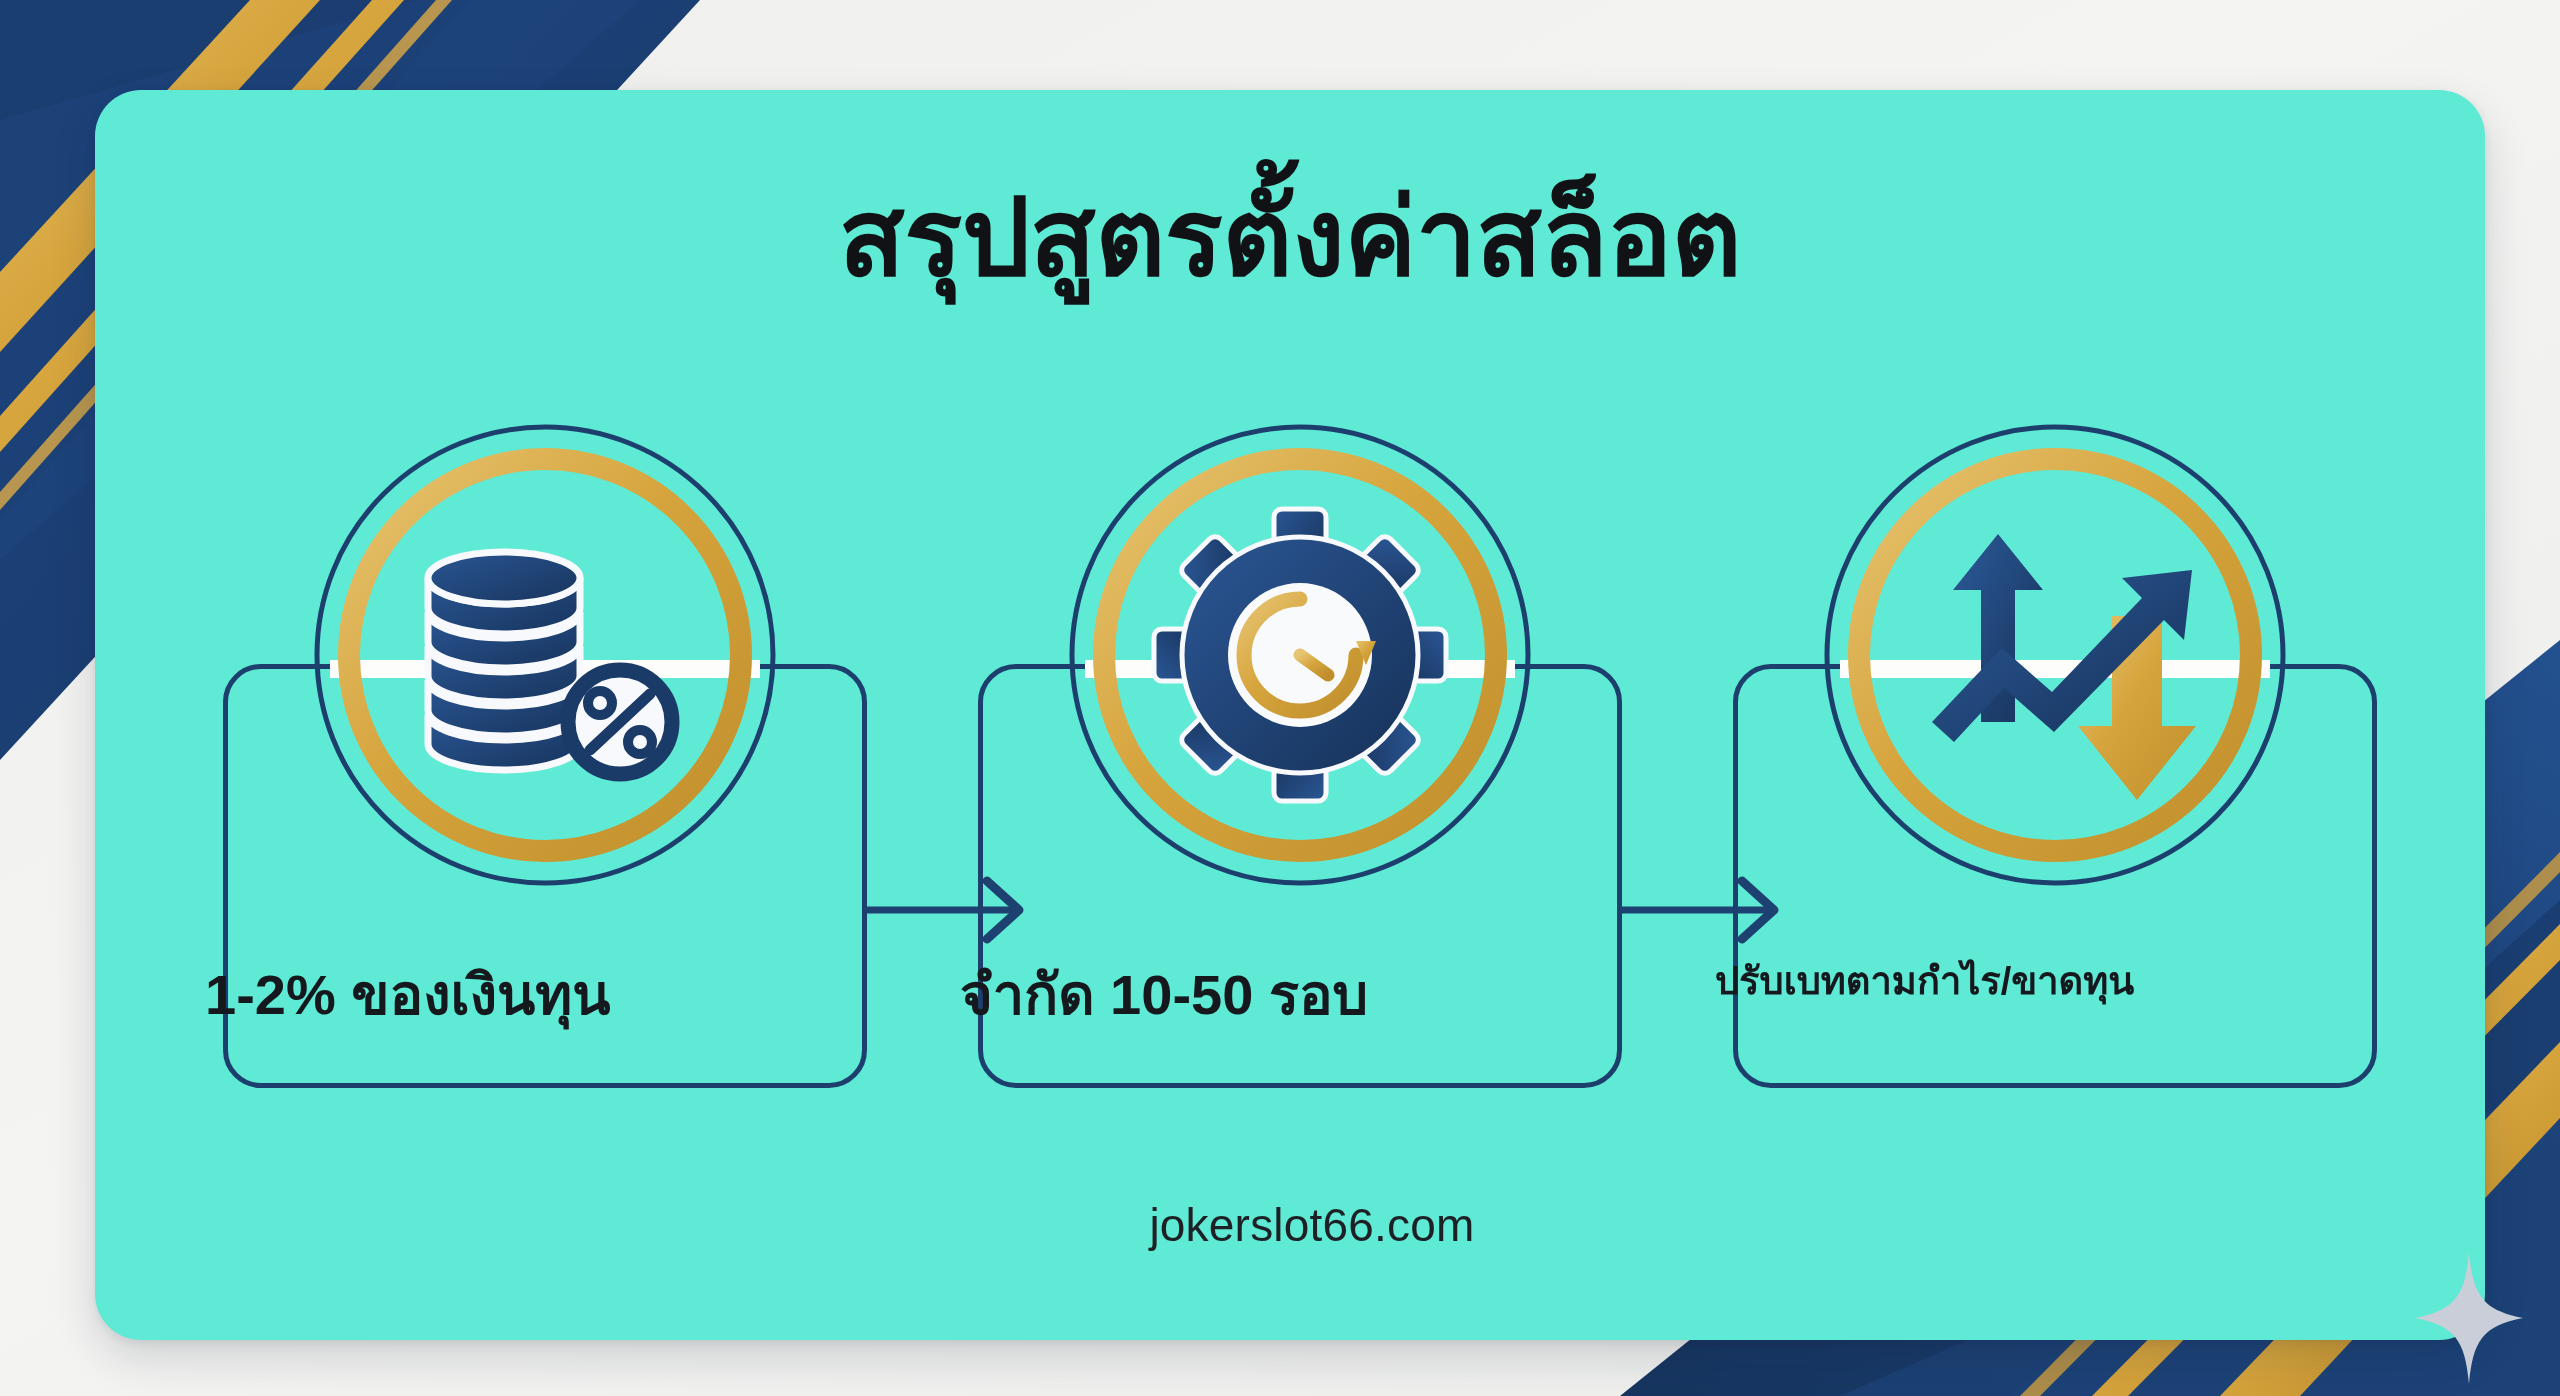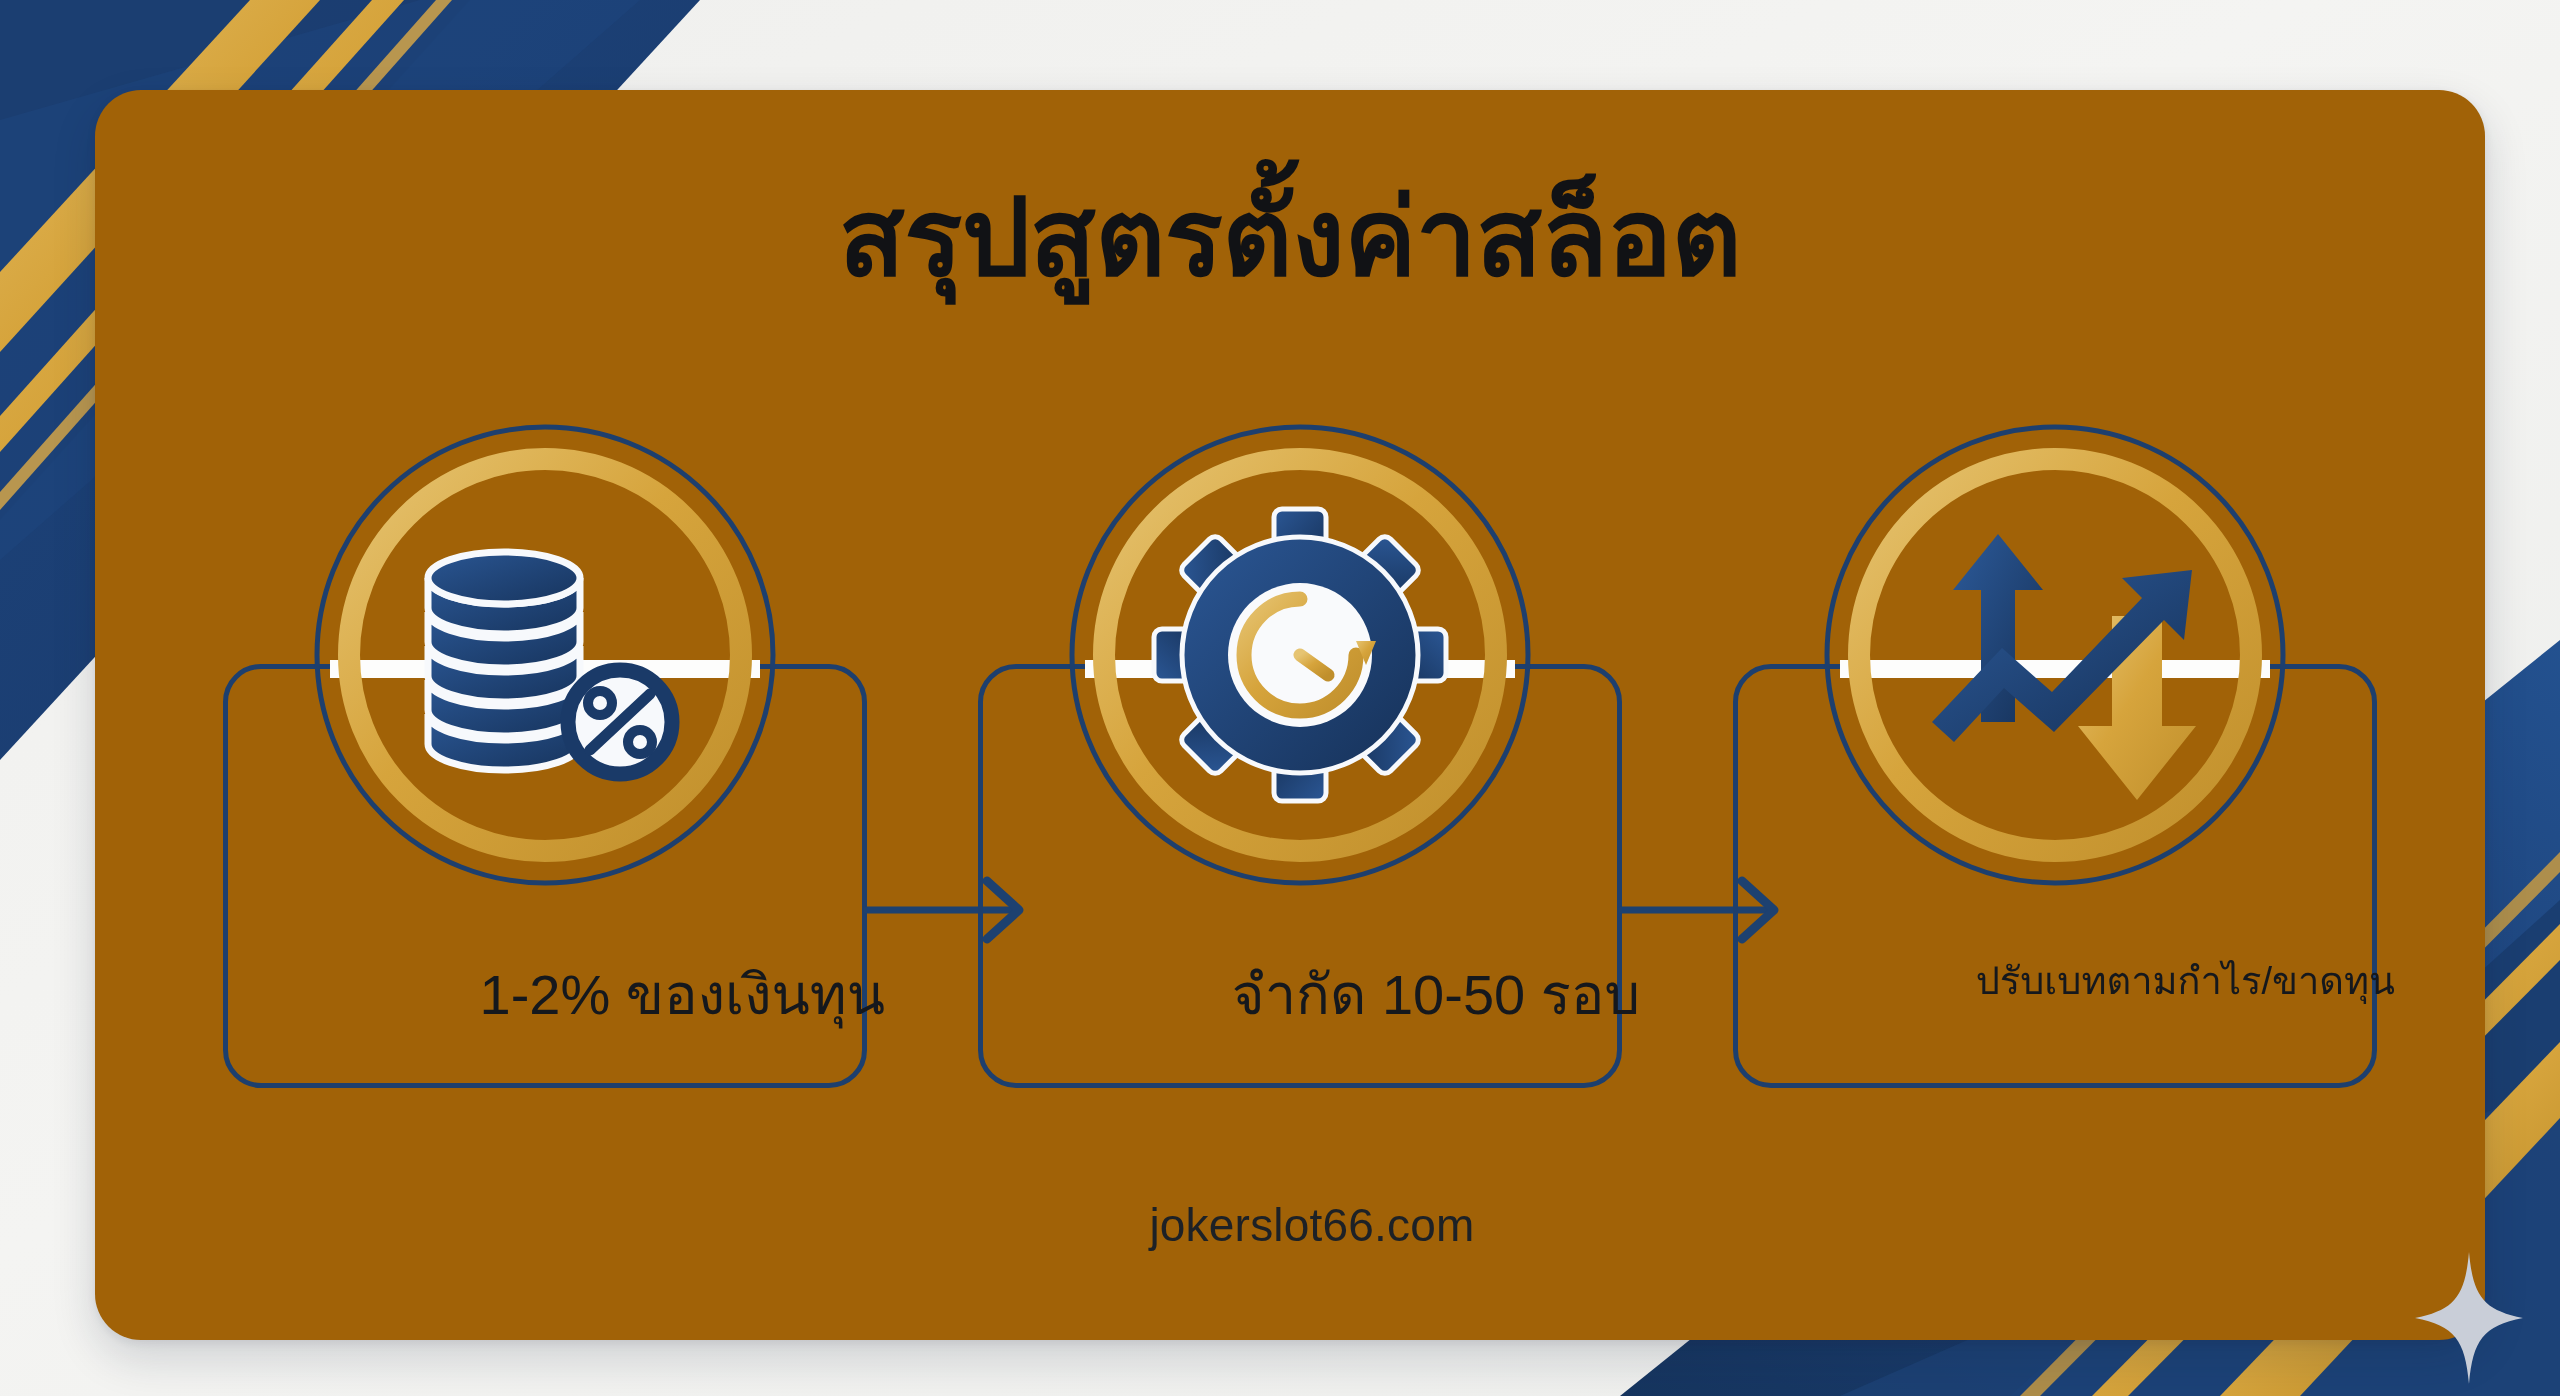--- a/index.html
+++ b/index.html
@@ -32,21 +32,21 @@
   }
   .bg-svg { position: absolute; inset: 0; width: 100%; height: 100%; display: block; }
 
   
   .board {
     position: absolute;
     left: 95px;
     top: 90px;
     width: 2390px;
     height: 1250px;
-    background: #a16207;
+    background: #5eead4;
     border-radius: 46px;
     box-shadow: 0 18px 44px rgba(20,30,55,.16), 0 3px 10px rgba(20,30,55,.08);
     overflow: visible;
   }
 
   
   .sparkle {
     position: absolute;
     right: -38px;
     bottom: -44px;
@@ -119,23 +119,23 @@
     height: 18px;
     background: #fdfdfc;
   }
 
   
   .step-label {
     position: absolute;
     left: 0;
     right: 0;
     top: 530px;
-    text-align: right;
+    text-align: left;
     font-size: 56px;
-    font-weight: 400;
+    font-weight: 700;
     color: #15181d;
     white-space: nowrap;
   }
   .step.s3 .step-label { font-size: 38px; }
 
   
   .badge {
     position: absolute;
     left: 50%;
     top: 0;

